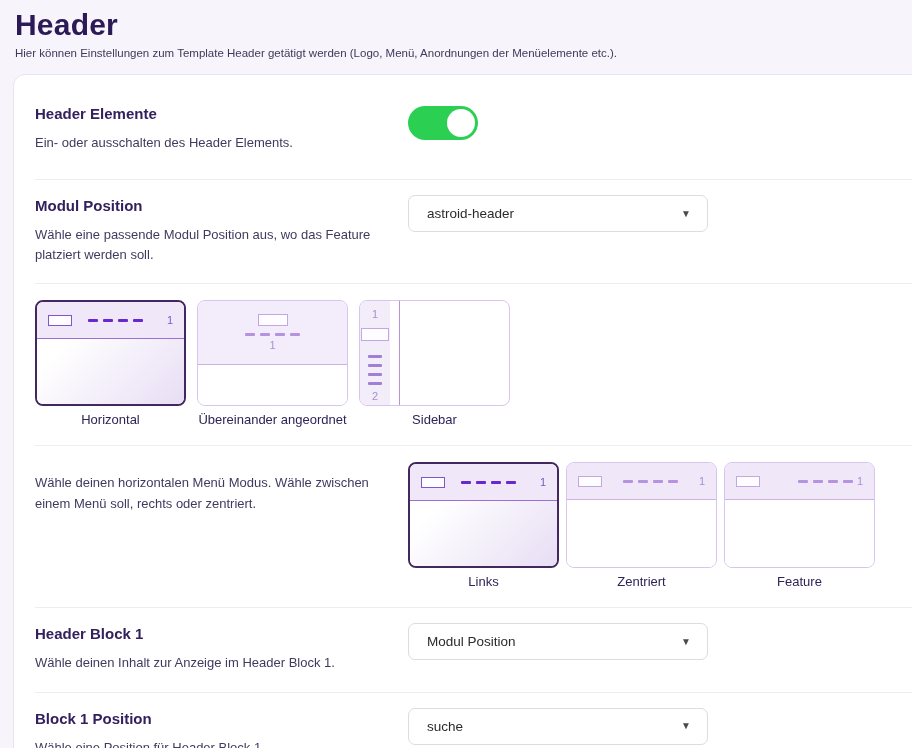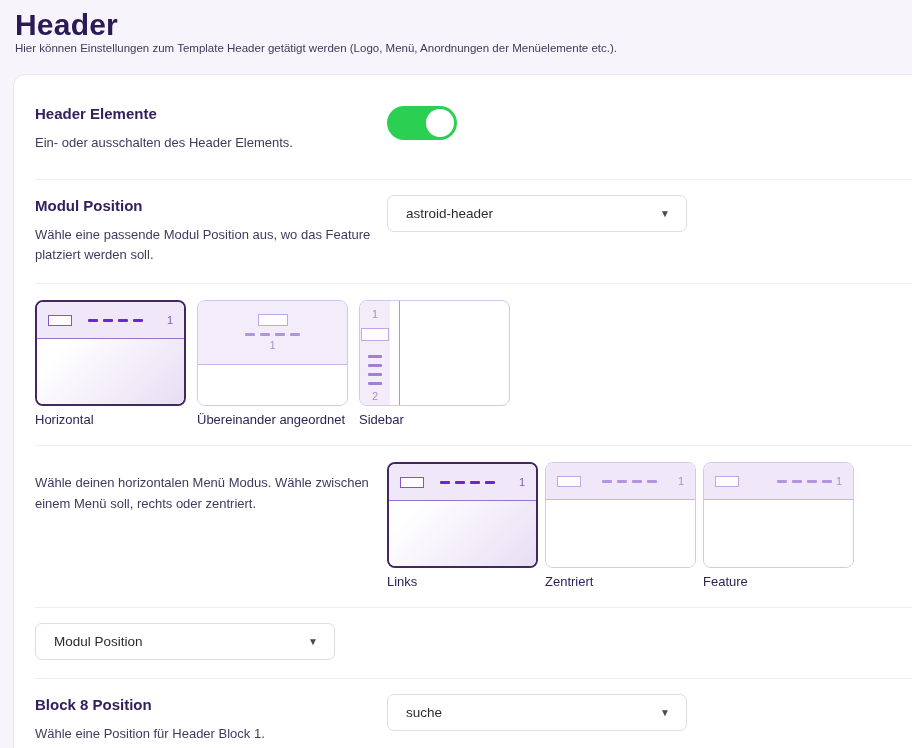--- a/index.html
+++ b/index.html
@@ -8,37 +8,37 @@
     font-family:"Liberation Sans", sans-serif;
     background:#f7f4fb;
     position:relative;
     color:#413a5e;
   }
   .page-head { padding:8px 0 0 15px; }
   .page-title {
     font-size:30px; font-weight:700; color:#2c1a56; letter-spacing:.2px;
   }
   .page-subtitle {
-    font-size:11.5px; color:#3f3a5a; margin-top:0;
+    font-size:11.5px; color:#3f3a5a; margin-top:5px;
   }
   .card {
     position:absolute; left:13px; top:74px; width:920px; height:700px;
     background:#ffffff;
     border:1px solid #e9e4f1;
     border-radius:12px 12px 0 0;
     overflow:hidden;
   }
   .row {
     display:flex; align-items:flex-start;
     margin:0 12px 0 21px;
     padding:17px 0 18px 0;
     border-top:1px solid #efecf4;
   }
   .row:first-child { border-top:none; padding-top:30px; padding-bottom:26px; }
-  .row-left { flex:0 0 352px; }
+  .row-left { flex:0 0 352px; margin-right:21px; }
   .row-label {
     font-size:15px; font-weight:700; color:#33205c; line-height:1.2;
   }
   .row-desc {
     font-size:13px; color:#413a5e; margin-top:10px; line-height:1.55;
   }
   .row-control { flex:1; }
 
   
   .toggle {
@@ -70,21 +70,21 @@
   .opts > .opt:last-child { margin-right:0 !important; }
   .opt { cursor:pointer; }
   .opt-box {
     width:151px; height:106px; border-radius:8px; background:#fff;
     border:1px solid #d8c5ec; overflow:hidden; position:relative;
   }
   .opt.selected .opt-box {
     border:2px solid #43275f;
   }
   .opt-label {
-    font-size:13px; color:#2f2356; margin-top:6px;
+    text-align:center; font-size:13px; color:#2f2356; margin-top:6px;
   }
   .opt.selected .opt-label { font-weight:400; }
 
   
   .strip {
     height:37px; background:#f0e8f9;
     border-bottom:1px solid #ccb2e7;
     display:flex; align-items:center; padding:0 11px;
   }
   .opt.selected .strip { border-bottom-color:#9b70d1; }
@@ -294,31 +294,35 @@
             <div class="wf-body"></div>
           </div>
           <div class="opt-label">Feature</div>
         </div>
 
       </div>
     </div>
   </div>
 
   <div class="row">
+    <div class="row-left">
+      <div class="row-label">Header Block 1</div>
+      <div class="row-desc">Wähle deinen Inhalt zur Anzeige im Header Block 1.</div>
+    </div>
     <div class="row-control">
       <div class="select">
         <span>Modul Position</span>
         <span class="caret">▼</span>
       </div>
     </div>
   </div>
 
   <div class="row">
     <div class="row-left">
-      <div class="row-label">Block 8 Position</div>
+      <div class="row-label">Block 1 Position</div>
       <div class="row-desc">Wähle eine Position für Header Block 1.</div>
     </div>
     <div class="row-control">
       <div class="select">
         <span>suche</span>
         <span class="caret">▼</span>
       </div>
     </div>
   </div>
 

